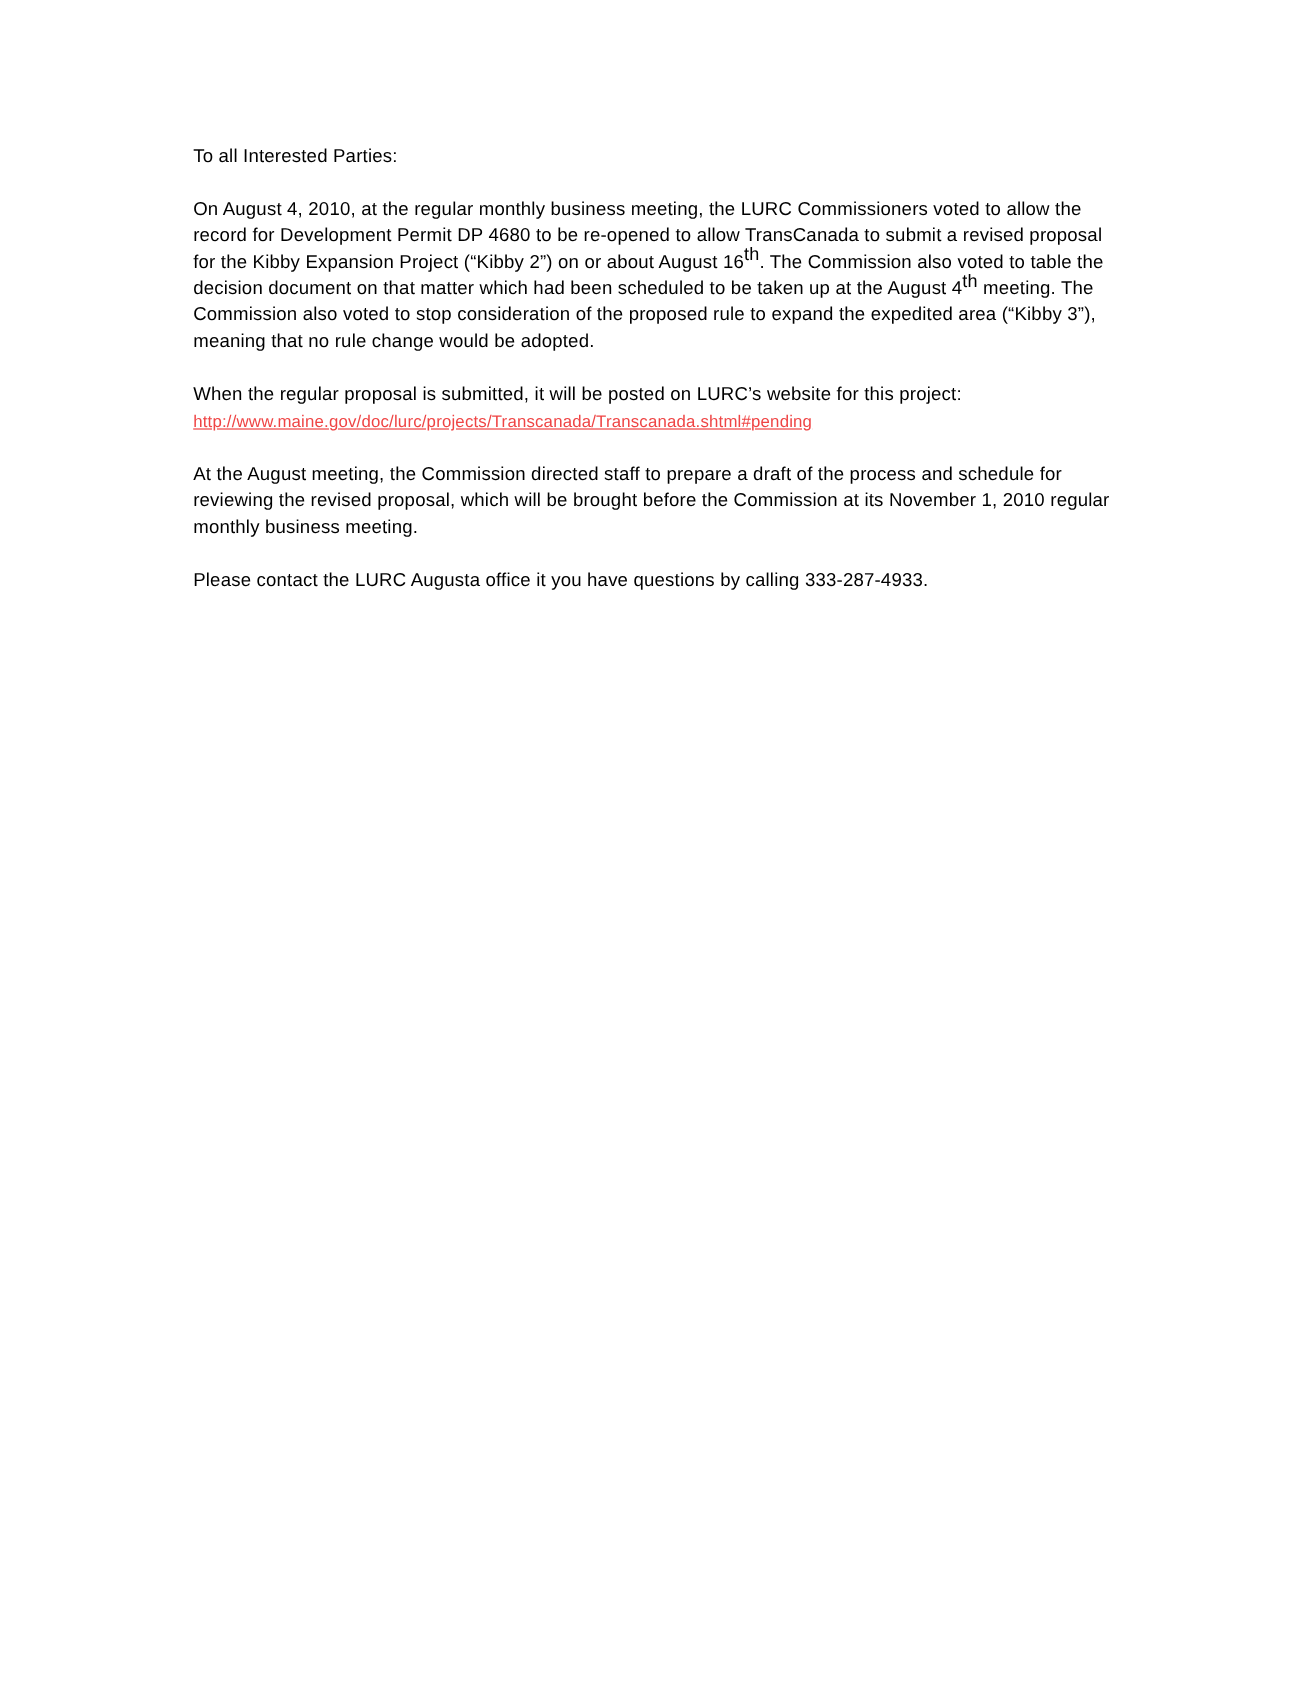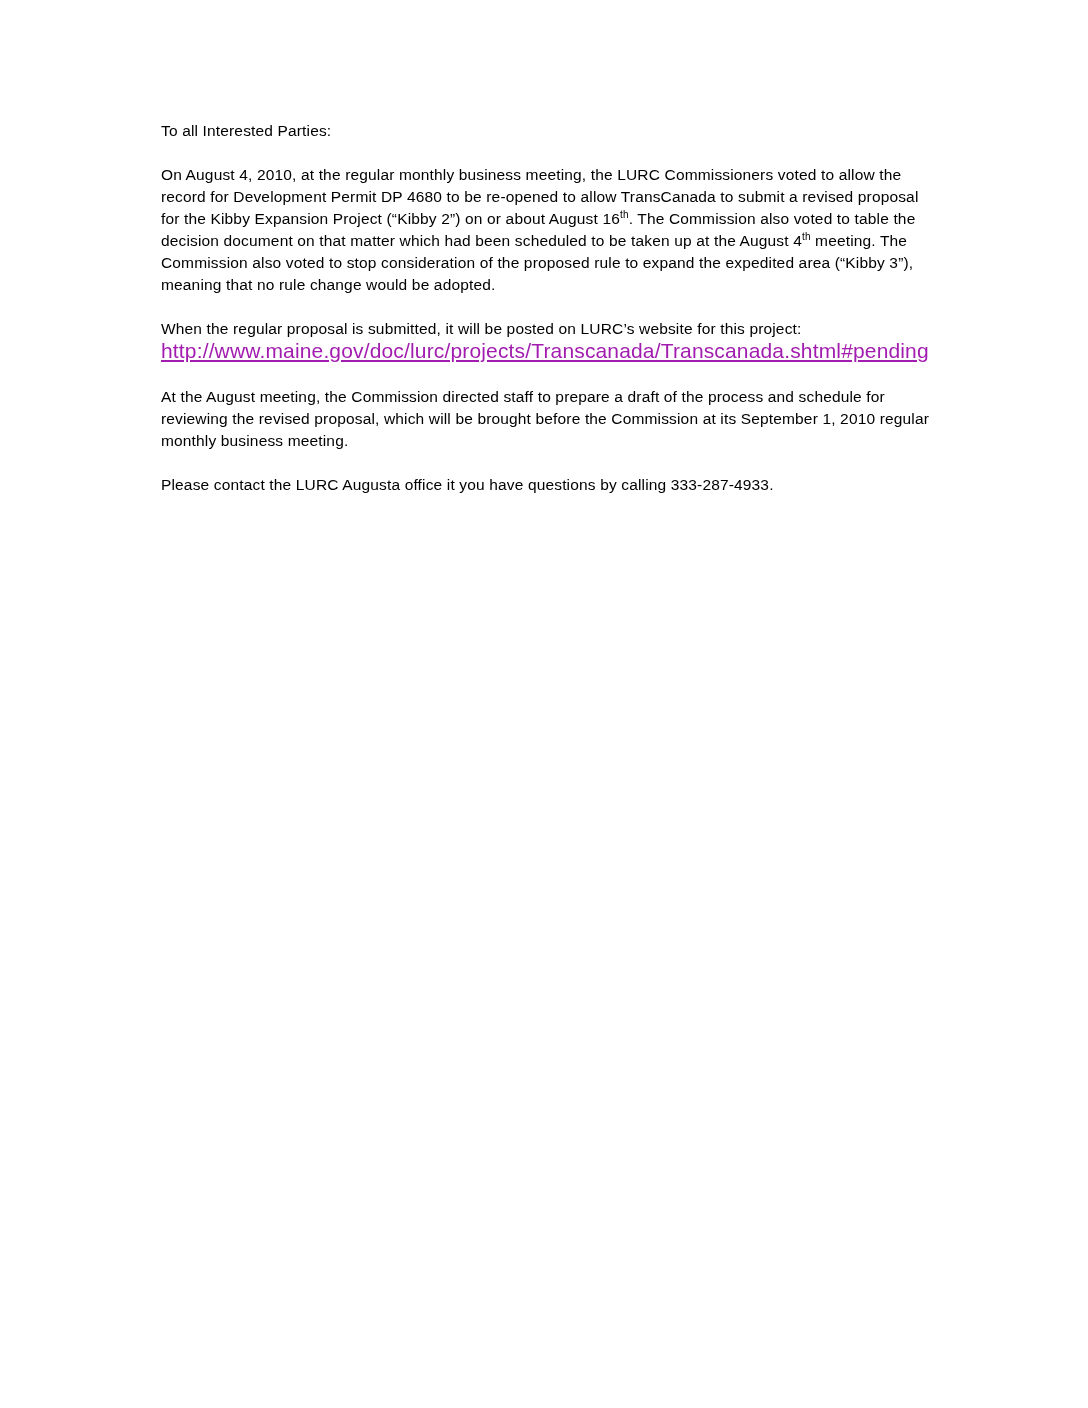--- a/index.html
+++ b/index.html
@@ -30,40 +30,40 @@
     width: 770px;
   }
   p.para {
     margin: 0 0 22px 0;
     font-size: 15.5px;
     line-height: 22px;
     text-align: left;
     letter-spacing: 0.01em;
   }
   sup {
-    font-size: 10px;
+    font-size: 15px;
     vertical-align: super;
     line-height: 0;
   }
   a.doclink {
-    color: #a21caf;
-    font-size: 21px;
+    color: #ef4444;
+    font-size: 14px;
     line-height: 22px;
   }
 </style>
 </head>
 <body>
 
 <div class="page">
   <div class="content">
 
     <p class="para">To all Interested Parties:</p>
 
     <p class="para"><span>On August 4, 2010, at the regular monthly business meeting, the LURC Commissioners voted to allow the record for Development Permit DP 4680 to be re-opened to allow TransCanada to submit a revised proposal for the Kibby Expansion Project (“Kibby 2”) on or about August 16</span><sup>th</sup><span>.  The Commission also voted to table the decision document on that matter which had been scheduled to be taken up at the August 4</span><sup>th</sup><span> meeting.  The Commission also voted to stop consideration of the proposed rule to expand the expedited area (“Kibby 3”), meaning that no rule change would be adopted.</span></p>
 
     <p class="para"><span>When the regular proposal is submitted, it will be posted on LURC’s website for this project:</span><br><a class="doclink" href="#">http://www.maine.gov/doc/lurc/projects/Transcanada/Transcanada.shtml#pending</a></p>
 
-    <p class="para">At the August meeting, the Commission directed staff to prepare a draft of the process and schedule for reviewing the revised proposal, which will be brought before the Commission at its September 1, 2010 regular monthly business meeting.</p>
+    <p class="para">At the August meeting, the Commission directed staff to prepare a draft of the process and schedule for reviewing the revised proposal, which will be brought before the Commission at its November 1, 2010 regular monthly business meeting.</p>
 
     <p class="para">Please contact the LURC Augusta office it you have questions by calling 333-287-4933.</p>
 
   </div>
 </div>
 
 </body></html>

